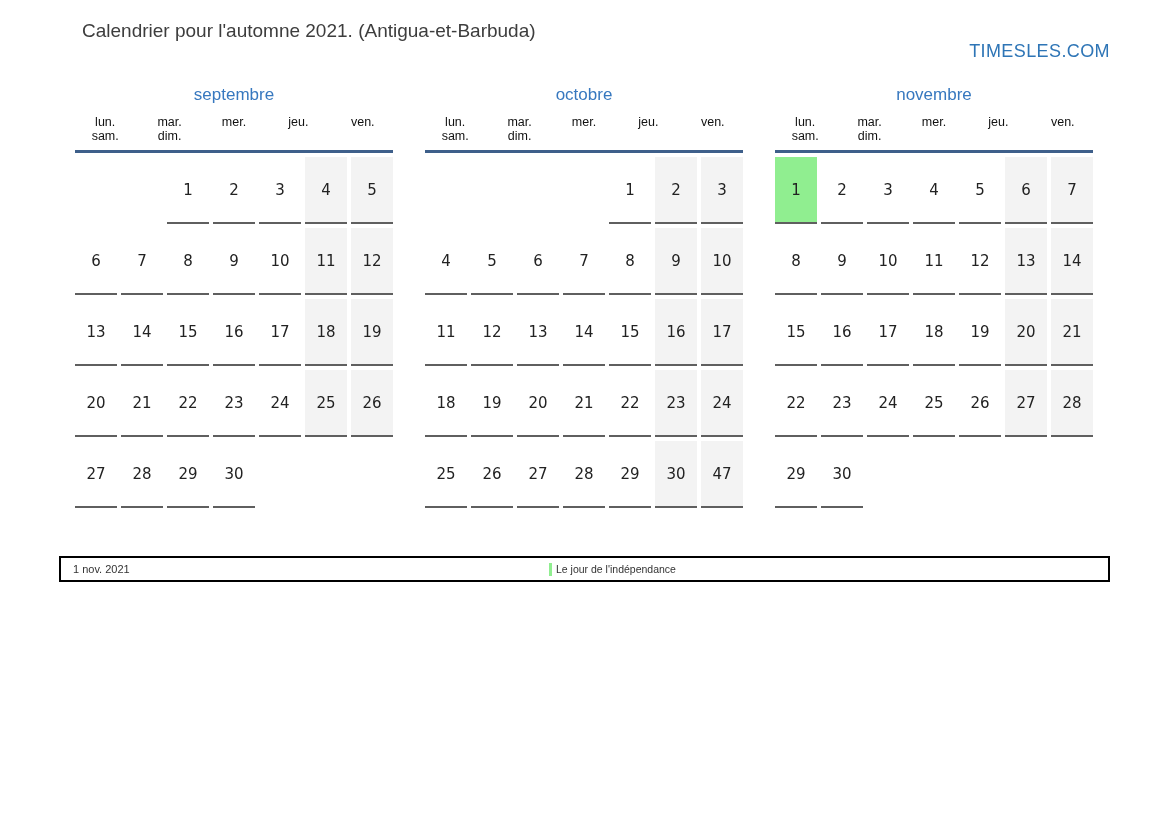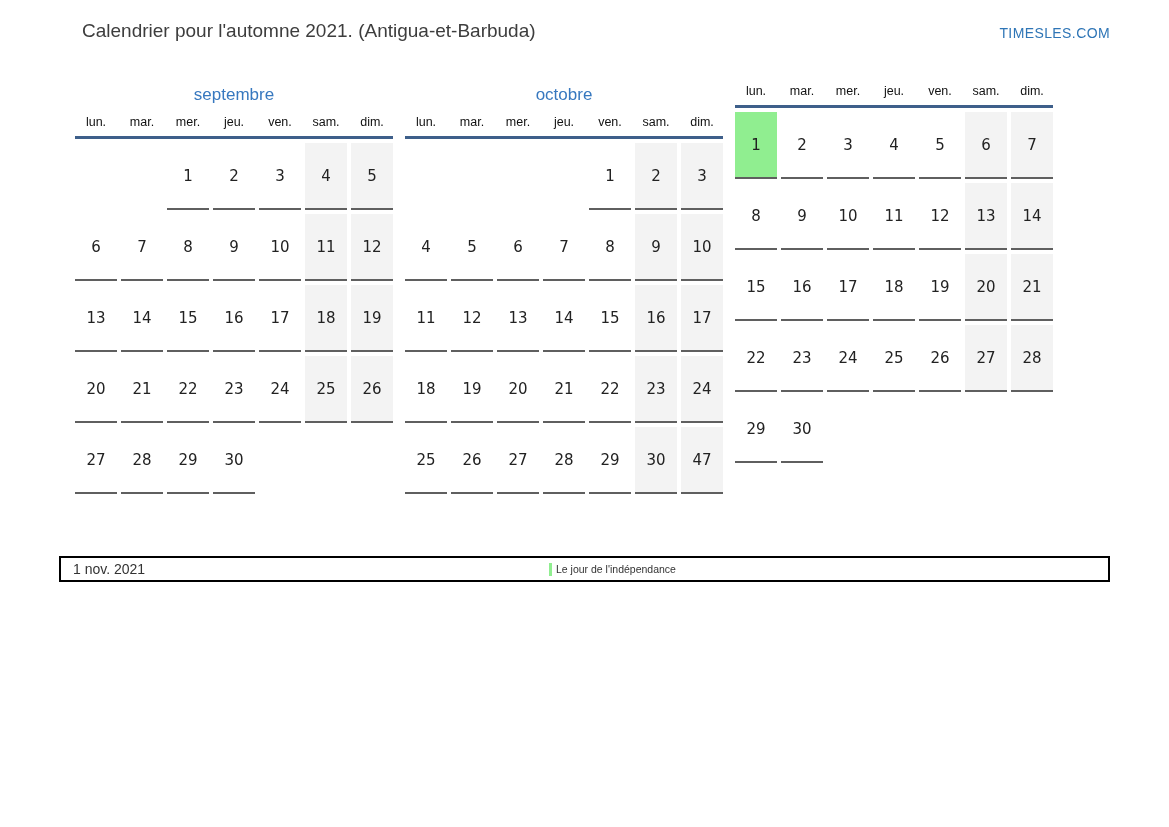--- a/index.html
+++ b/index.html
@@ -8,36 +8,36 @@
     width:1169px; height:827px; position:relative; overflow:hidden;
     font-family:"Liberation Sans", sans-serif;
   }
   .page-title {
     position:absolute; left:59px; top:20px;
     font-size:19px; font-weight:normal; color:#3d3d3d;
     font-family:"Liberation Sans", sans-serif;
     margin-left:23px;
   }
   .site-link {
-    position:absolute; right:59px; top:25px;
-    font-size:14px; letter-spacing:0.4px; color:var(--link-blue);
+    position:absolute; right:59px; top:41px;
+    font-size:18px; letter-spacing:0.4px; color:var(--link-blue);
     text-decoration:none; cursor:pointer;
     font-family:"Liberation Sans", sans-serif;
   }
   .months {
     position:absolute; left:75px; top:84px;
-    display:flex; gap:12px;
+    display:flex; gap:32px;
   }
   .month { width:318px; }
   .month-name {
     text-align:center; font-size:17px; font-weight:normal;
     color:var(--accent-blue); height:22px; line-height:22px; margin-bottom:9px;
   }
   .weekdays {
-    display:grid; grid-template-columns:repeat(7,1fr); column-gap:4px;
+    display:grid; grid-template-columns:repeat(5,1fr); column-gap:4px;
     text-align:center; font-size:12.5px; color:#111;
     padding-bottom:7px; border-bottom:3px solid var(--header-rule);
   }
   .grid {
     margin-top:4px;
     display:grid; grid-template-columns:repeat(7,1fr);
     column-gap:4px; row-gap:4px;
   }
   .cell {
     height:67px; display:flex; align-items:center; justify-content:center;
@@ -45,21 +45,21 @@
   }
   .cell.filled { border-bottom:2px solid var(--underline); }
   .cell.wk.filled { background:var(--weekend-bg); }
   .cell.holiday { background:var(--holiday-green); }
   .legend {
     position:absolute; left:59px; top:556px; width:1051px; height:26px;
     border:2px solid #000; background:#fff;
     display:flex; align-items:center;
   }
   .legend-date {
-    margin-left:12px; font-size:14px; color:#333;
+    margin-left:12px; font-size:11px; color:#333;
   }
   .legend-item {
     position:absolute; left:488px; top:0; height:100%;
     display:flex; align-items:center; gap:4px;
   }
   .legend-marker {
     width:3px; height:13px; background:var(--holiday-green);
     display:inline-block;
   }
   .legend-label { font-size:10.5px; color:#333; }
@@ -163,20 +163,21 @@
         <div class="cell filled">25</div>
         <div class="cell filled">26</div>
         <div class="cell filled">27</div>
         <div class="cell filled">28</div>
         <div class="cell filled">29</div>
         <div class="cell filled wk">30</div>
         <div class="cell filled wk">47</div>
       </div>
   </section>
   <section class="month">
+    <h2 class="month-name">novembre</h2>
     <div class="weekdays">
         <span>lun.</span>
         <span>mar.</span>
         <span>mer.</span>
         <span>jeu.</span>
         <span>ven.</span>
         <span>sam.</span>
         <span>dim.</span>
       </div>
     <div class="grid">

